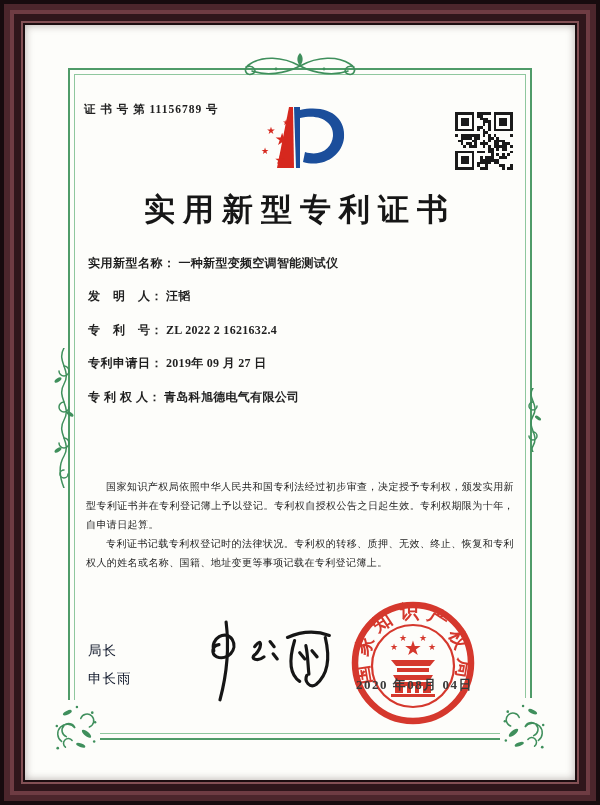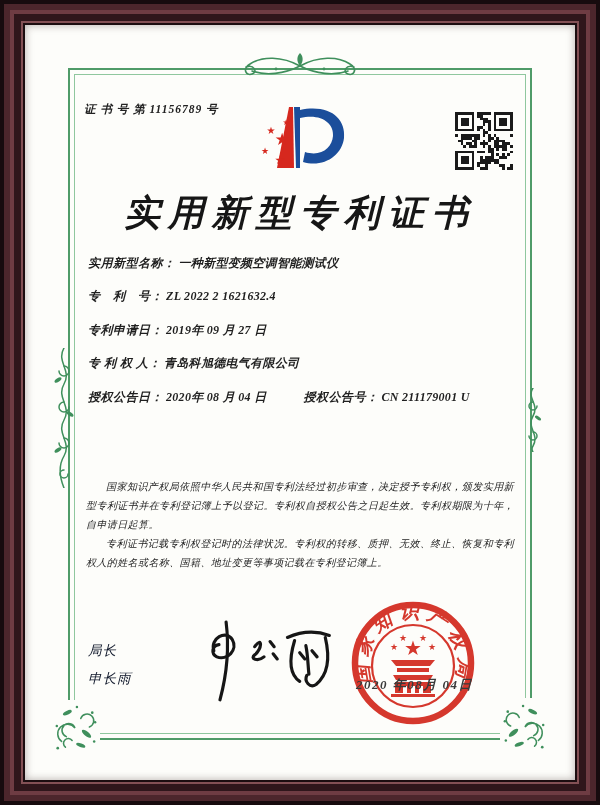--- a/index.html
+++ b/index.html
@@ -1,17 +1,17 @@
 <!DOCTYPE html>
 <html><head>
 <meta charset="utf-8">
 <style>
   html,body{margin:0;padding:0;}
   body{width:600px;height:805px;font-family:"Liberation Serif","DejaVu Serif",serif;}
-  .page{position:relative;width:600px;height:805px;overflow:hidden;background:#f7f6f2;font-style:italic;}
+  .page{position:relative;width:600px;height:805px;overflow:hidden;background:#f7f6f2;}
 
   
   .f1{position:absolute;inset:0;border:4px solid #170b0e;}
   .f2{position:absolute;inset:0;border:6px solid #4c262c;}
   .f3{position:absolute;inset:0;border:4px solid #6e3c43;}
   .f4{position:absolute;inset:0;border:7px solid #2f161b;}
   .f5{position:absolute;inset:0;border:2px solid #835055;}
   .f6{position:absolute;inset:0;border:2px solid #1c0d10;}
   .mat{position:absolute;inset:0;background:#fdfdfa;box-shadow:inset 0 0 9px rgba(40,20,20,.35);}
 
@@ -21,21 +21,21 @@
   .g-border{position:absolute;left:68px;top:68px;width:460px;height:668px;border:2px solid #4f9b68;}
   .g-border-inner{position:absolute;left:74px;top:74px;width:450px;height:658px;border:1px solid #8fc79e;}
   .mask{position:absolute;background:#fdfdfa;}
   .mask-bl{left:56px;top:700px;width:44px;height:48px;}
   .mask-br{left:500px;top:698px;width:48px;height:50px;}
 
   .orn{position:absolute;}
 
   
   .cert-no{position:absolute;left:84px;top:102px;font-size:11.5px;letter-spacing:1px;color:#222;font-weight:bold;}
-  .title{position:absolute;left:0;right:0;top:189px;text-align:center;font-size:36px;font-weight:bold;letter-spacing:8px;color:#161616;}
+  .title{position:absolute;left:0;right:0;top:189px;text-align:center;font-size:31px;font-weight:bold;letter-spacing:8px;color:#161616;}
   .rows{position:absolute;left:88px;top:257px;width:430px;color:#1f1f1f;}
   .row{font-size:12px;line-height:13px;margin-bottom:20.4px;font-weight:bold;white-space:nowrap;}
   .row .lab{letter-spacing:.5px;}
   .row .val{margin-left:3px;letter-spacing:.3px;}
   .row .lab2{margin-left:34px;letter-spacing:.5px;}
   .paras{position:absolute;left:86px;top:477px;width:428px;font-size:10px;line-height:19px;
          text-align:justify;color:#242424;letter-spacing:.4px;}
   .paras p{margin:0;text-indent:2em;}
   .officer{position:absolute;left:88px;top:642px;font-family:"Liberation Sans","DejaVu Sans",sans-serif;
            font-size:13.5px;color:#0f172a;letter-spacing:1px;}
@@ -389,31 +389,30 @@
         <rect x="20" y="20" width="1" height="1" fill="#1a1a1a"></rect>
       </svg>
 
     <div class="title">实用新型专利证书</div>
 
     <div class="rows">
       <div class="row">
         <span class="lab">实用新型名称：</span><span class="val">一种新型变频空调智能测试仪</span>
       </div>
       <div class="row">
+        <span class="lab">发　明　人：</span><span class="val">汪韬</span>
+      </div>
+      <div class="row">
         <span class="lab">专　利　号：</span><span class="val">ZL 2022 2 1621632.4</span>
       </div>
       <div class="row">
         <span class="lab">专利申请日：</span><span class="val">2019年 09 月 27 日</span>
       </div>
       <div class="row">
         <span class="lab">专 利 权 人：</span><span class="val">青岛科旭德电气有限公司</span>
-      </div>
-      <div class="row">
-        <span class="lab">授权公告日：</span><span class="val">2020年 08 月 04 日</span>
-        <span class="lab lab2">授权公告号：</span><span class="val">CN 211179001 U</span>
       </div>
     </div>
 
     <div class="paras">
       <p>国家知识产权局依照中华人民共和国专利法经过初步审查，决定授予专利权，颁发实用新型专利证书并在专利登记簿上予以登记。专利权自授权公告之日起生效。专利权期限为十年，自申请日起算。</p>
       <p>专利证书记载专利权登记时的法律状况。专利权的转移、质押、无效、终止、恢复和专利权人的姓名或名称、国籍、地址变更等事项记载在专利登记簿上。</p>
     </div>
 
     <div class="officer">
       <div>局长</div>

